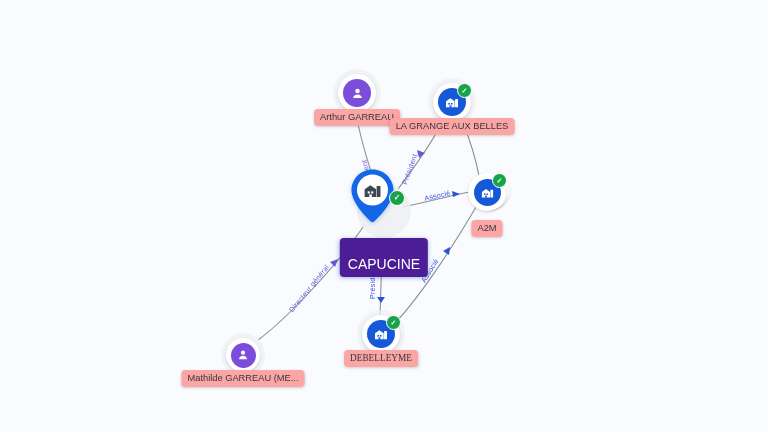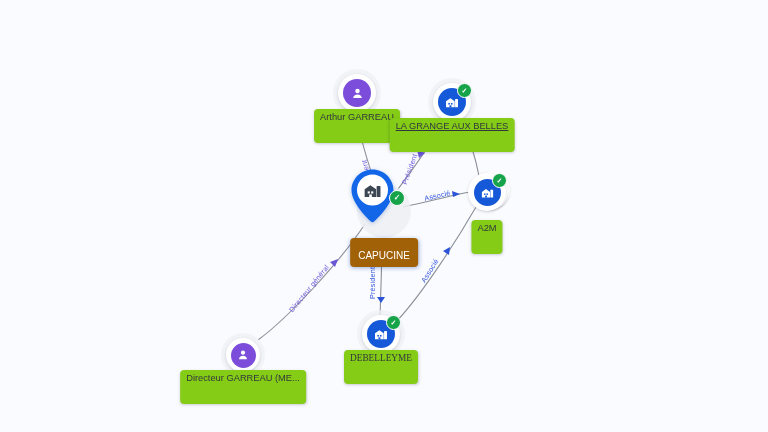--- a/index.html
+++ b/index.html
@@ -84,36 +84,36 @@
     align-items: center;
     justify-content: center;
     color: #ffffff;
     font-size: 7px;
     line-height: 1;
     font-weight: bold;
   }
 
   .label {
     position: absolute;
-    background: #84cc16;
+    background: #fca5a5;
     border-radius: 4px;
     box-shadow: 0 1px 3px rgba(30,40,70,.22);
     color: #33373d;
     font-size: 9.3px;
     line-height: 1;
-    padding: 4px 6px 21px 6px;
+    padding: 4px 6px 4px 6px;
     white-space: nowrap;
     transform: translateX(-50%);
     font-family: "Liberation Sans", sans-serif;
   }
   .label.selected {
-    background: #a16207;
+    background: #4c1d95;
     color: #ffffff;
-    font-size: 10px;
-    padding: 13px 8px 6px 8px;
+    font-size: 14px;
+    padding: 19px 8px 6px 8px;
     box-shadow: 0 1px 4px rgba(20,70,180,.4);
   }
 
   
   .pin-wrap {
     position: absolute;
     transform: translate(-50%, -50%);
   }
   .pin-halo {
     position: absolute;
@@ -193,21 +193,21 @@
         <svg width="16" height="16" viewBox="0 0 24 24" aria-hidden="true">
           <path d="M3 20V11l6.5-4.6L16 11v9z" fill="#ffffff"></path>
           <rect x="16.6" y="7.5" width="4.4" height="12.5" rx="0.6" fill="#ffffff"></rect>
           <rect x="6.5" y="13.5" width="2.4" height="2.4" fill="#1659d8"></rect>
           <rect x="10.4" y="13.5" width="2.4" height="2.4" fill="#1659d8"></rect>
           <rect x="8.2" y="17" width="3" height="3" fill="#1659d8"></rect>
         </svg>
       </div>
     </div>
     <div class="check" style="left:5px; top:-19px; width:13px; height:13px;">✓</div>
-    <div class="label" style="left:0px; top:16px;text-decoration:underline;">LA GRANGE AUX BELLES</div>
+    <div class="label" style="left:0px; top:16px;">LA GRANGE AUX BELLES</div>
   </div>
 
   <div class="node" style="left:487px; top:192px;">
     <div class="stack" style="left:-15px; top:-21px; width:38px; height:38px;"></div>
     <div class="stack" style="left:-17px; top:-20px; width:38px; height:38px;"></div>
     <div class="disc" style="left:-19px; top:-19px; width:38px; height:38px;">
       <div class="inner company" style="width:27px; height:27px;">
         <svg width="15" height="15" viewBox="0 0 24 24" aria-hidden="true">
           <path d="M3 20V11l6.5-4.6L16 11v9z" fill="#ffffff"></path>
           <rect x="16.6" y="7.5" width="4.4" height="12.5" rx="0.6" fill="#ffffff"></rect>
@@ -262,16 +262,16 @@
   <div class="node" style="left:243px; top:355px;">
     <div class="halo" style="left:-22px; top:-22px; width:44px; height:44px;"></div>
     <div class="disc" style="left:-17px; top:-17px; width:34px; height:34px;">
       <div class="inner person" style="width:25px; height:25px;">
         <svg width="14" height="14" viewBox="0 0 24 24" aria-hidden="true">
           <circle cx="12" cy="8" r="3.6" fill="#ffffff"></circle>
           <path d="M5.2 19.2c0-3.6 3-5.8 6.8-5.8s6.8 2.2 6.8 5.8z" fill="#ffffff"></path>
         </svg>
       </div>
     </div>
-    <div class="label" style="left:0px; top:15px;">Directeur GARREAU (ME...</div>
+    <div class="label" style="left:0px; top:15px;">Mathilde GARREAU (ME...</div>
   </div>
 
 </div>
 
 </body></html>

